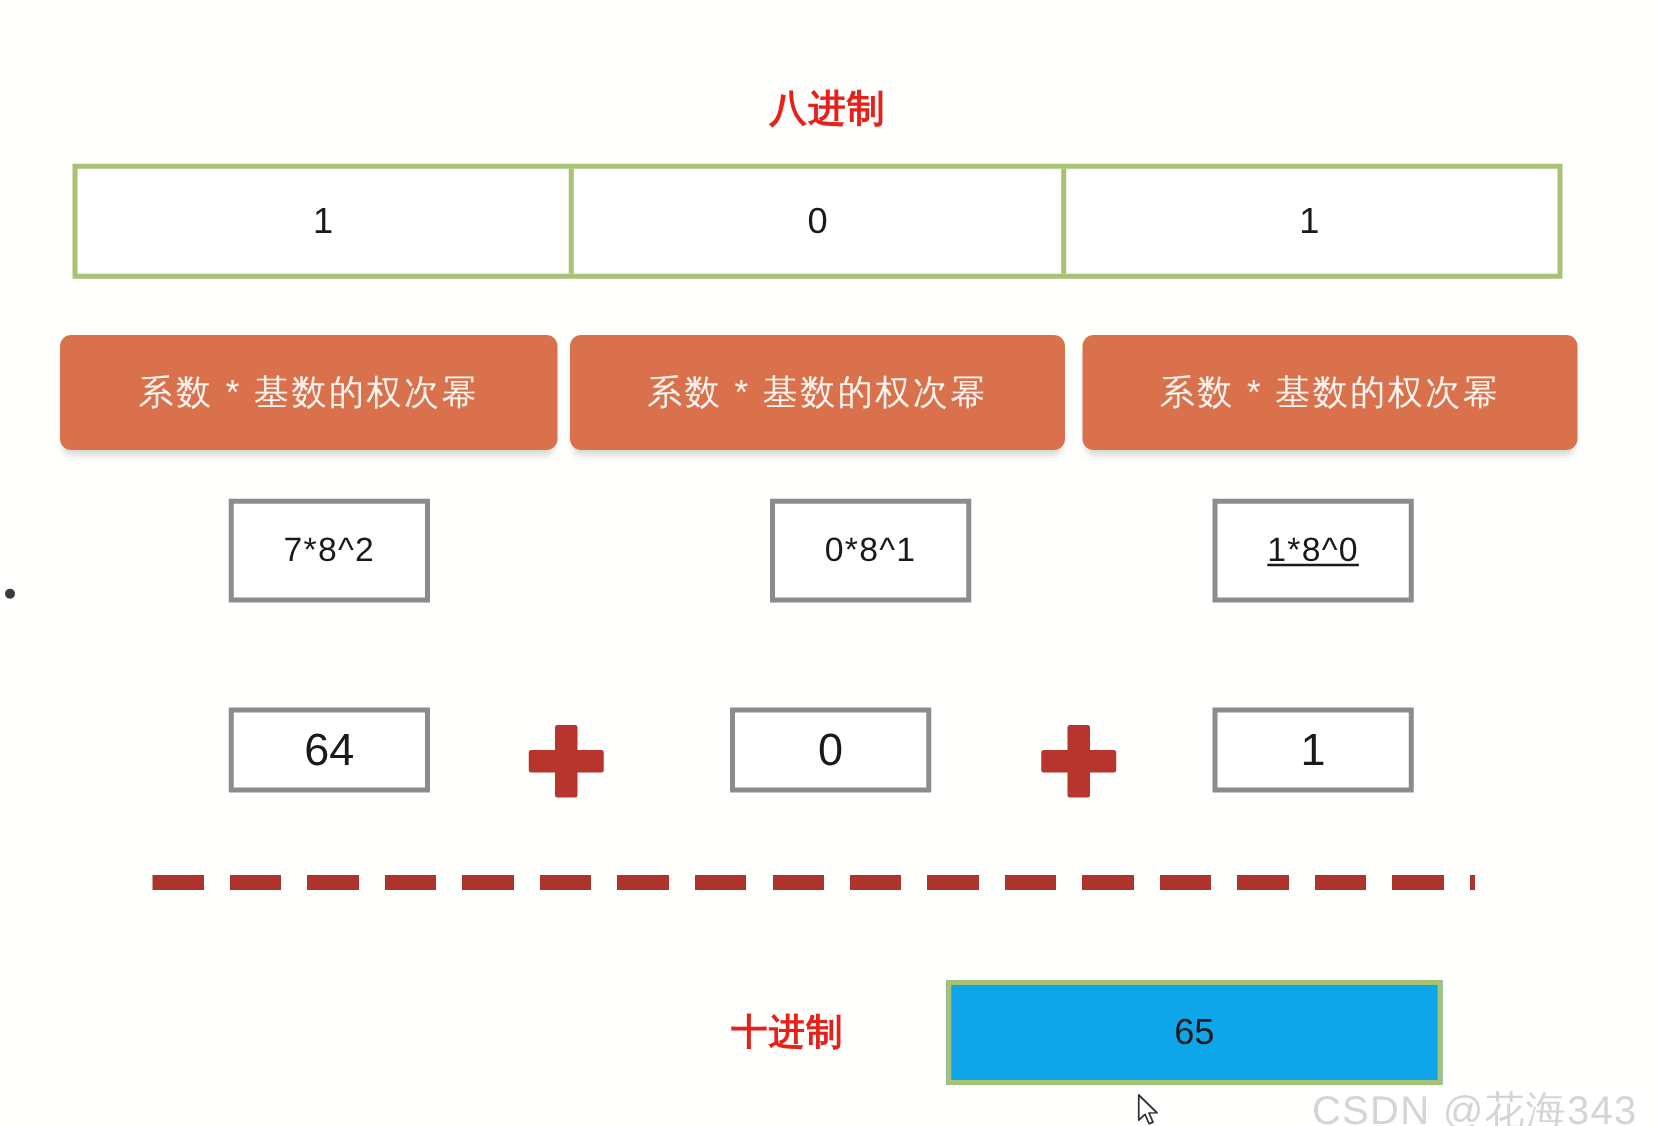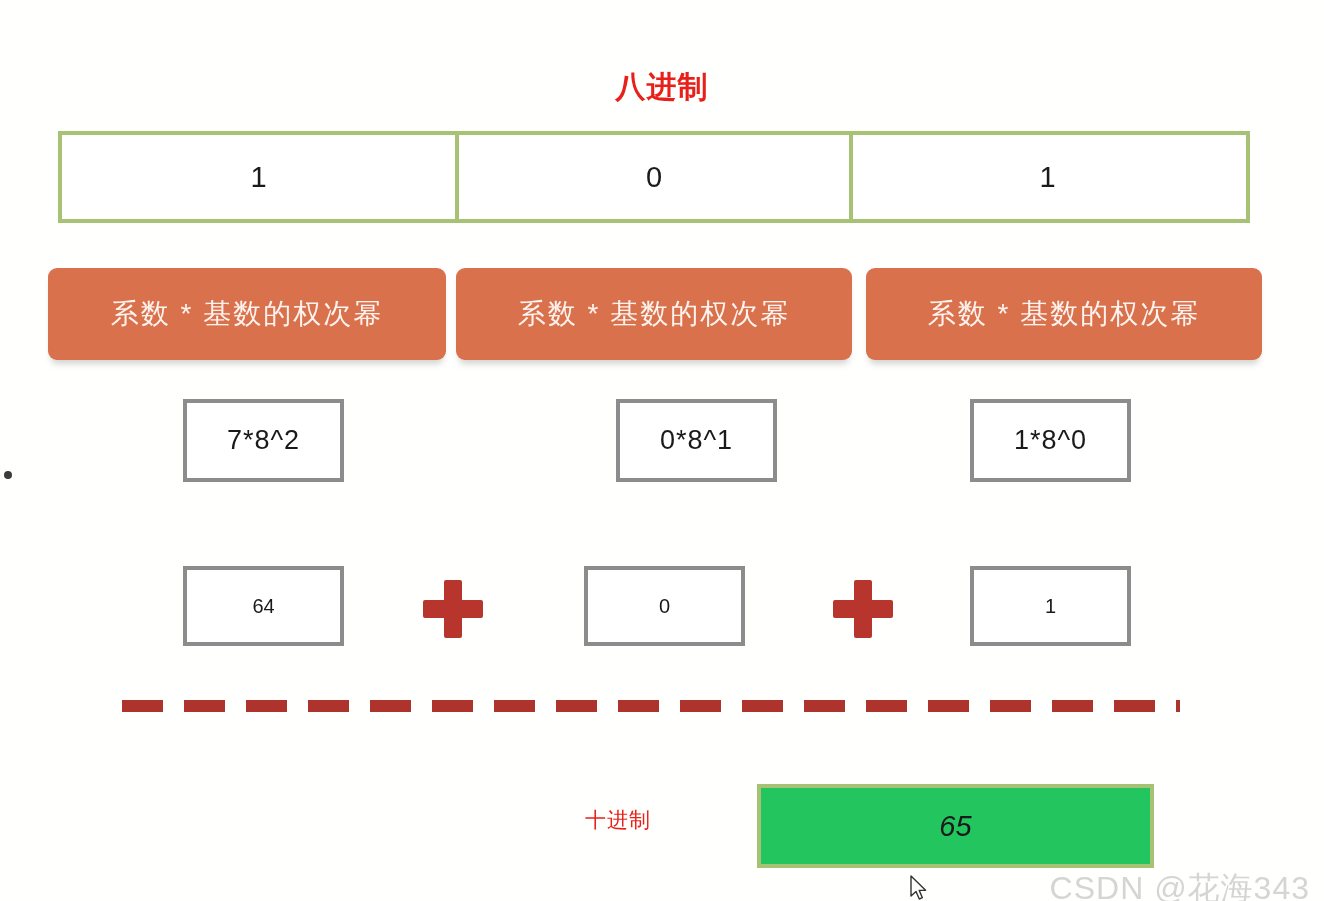--- a/index.html
+++ b/index.html
@@ -90,34 +90,34 @@
     display: flex;
     align-items: center;
     justify-content: center;
     font-size: 27px;
     color: #1a1a1a;
     box-sizing: border-box;
     letter-spacing: 1px;
   }
   .powbox.p0 { left: 183px; }
   .powbox.p1 { left: 584px; margin-left: 32px; }
-  .powbox.p2 { left: 970px; }
+  .powbox.p2 { left: 970px; text-decoration: underline; }
 
   
   .valbox {
     position: absolute;
     top: 566px;
     width: 161px;
-    height: 80px;
+    height: 68px;
     border: 4px solid #8c8c8c;
     background: #ffffff;
     display: flex;
     align-items: center;
     justify-content: center;
-    font-size: 20px;
+    font-size: 36px;
     color: #1a1a1a;
     box-sizing: border-box;
   }
   .valbox.v0 { left: 183px; }
   .valbox.v1 { left: 584px; }
   .valbox.v2 { left: 970px; }
 
   
   .plus {
     position: absolute;
@@ -155,40 +155,39 @@
       rgba(0,0,0,0) 41px,
       rgba(0,0,0,0) 62px
     );
   }
 
   
   .decimal-label {
     position: absolute;
     left: 585px;
     top: 806px;
-    font-size: 21px;
-    font-weight: normal;
+    font-size: 29px;
+    font-weight: bold;
     color: #e8201a;
     letter-spacing: 1px;
   }
   .decimal-box {
     position: absolute;
     left: 757px;
     top: 784px;
     width: 397px;
     height: 84px;
     border: 4px solid #a7c175;
-    background: #22c55e;
+    background: #0ea5e9;
     display: flex;
     align-items: center;
     justify-content: center;
     font-size: 29px;
     color: #1a1a1a;
     box-sizing: border-box;
-    font-style: italic;
   }
 
   
   .stray-dot {
     position: absolute;
     left: 4px;
     top: 471px;
     width: 8px;
     height: 8px;
     background: #3b3b3b;

